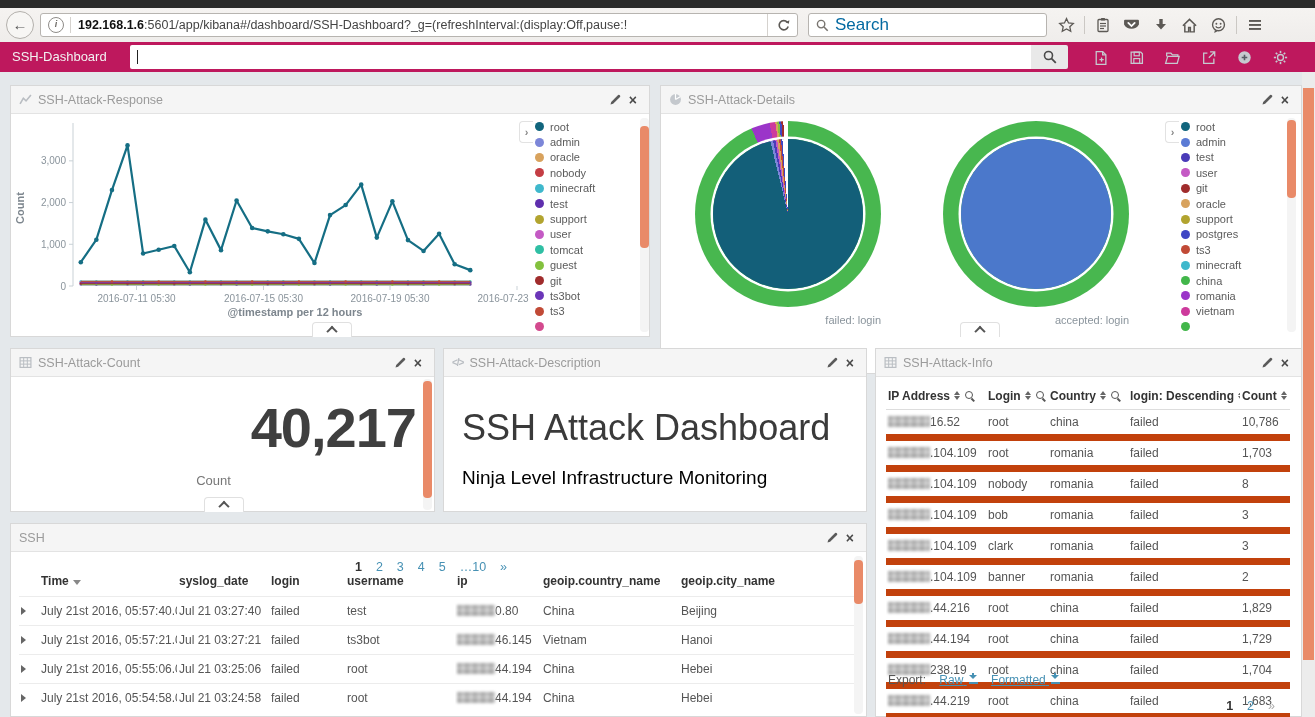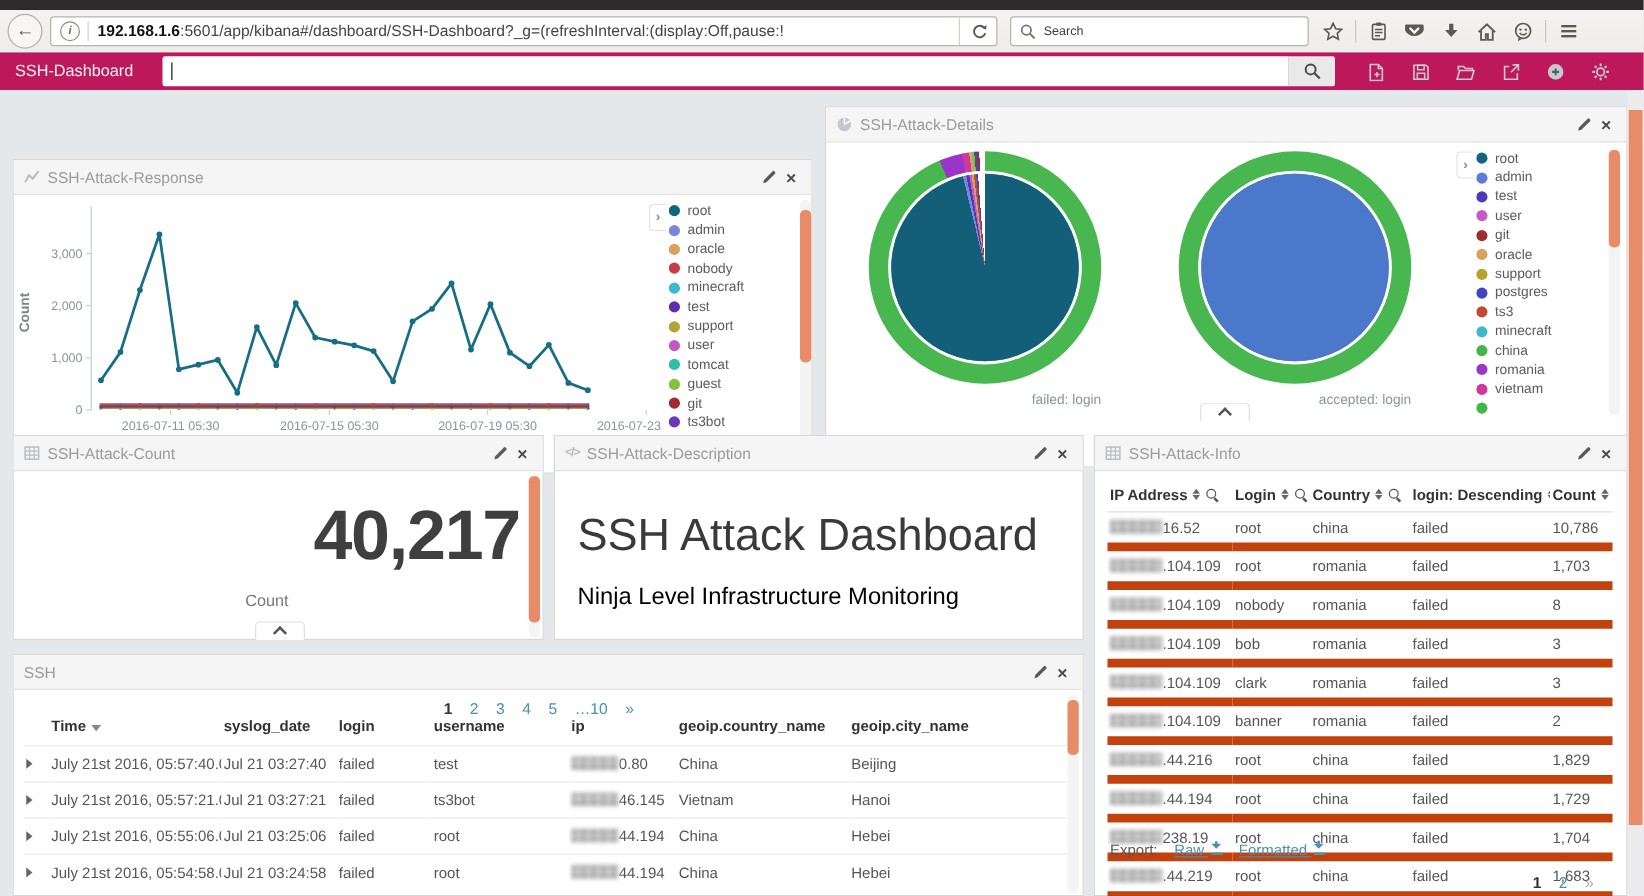--- a/index.html
+++ b/index.html
@@ -16,21 +16,21 @@
      border:1px solid #b7b4b0;border-radius:3px;display:flex;align-items:center;box-sizing:border-box;}
   .info-badge{width:14px;height:14px;border-radius:50%;border:1px solid #8f8c88;color:#6e6b67;
      font-size:9px;font-style:italic;font-weight:bold;text-align:center;line-height:13px;margin:0 6px 0 7px;flex:none;}
   .url-sep{width:1px;height:16px;background:#d5d2ce;margin-right:7px;flex:none;}
   .url-text{font-size:12.5px;color:#444;white-space:nowrap;overflow:hidden;flex:1;}
   .url-text b{color:#111;font-weight:bold;}
   .reload-btn{flex:none;width:30px;height:22px;border:0;border-left:1px solid #d5d2ce;background:transparent;cursor:pointer;padding:2px 0 0 0;}
   .ff-search{position:absolute;left:808px;top:5px;width:239px;height:24px;background:#fff;
      border:1px solid #b7b4b0;border-radius:3px;display:flex;align-items:center;box-sizing:border-box;}
   .ff-search svg{margin:0 6px 0 7px;}
-  .ff-search-ph{font-size:10px;color:#404040;}
+  .ff-search-ph{font-size:17px;color:#0369a1;}
   .ff-icons{position:absolute;left:1052px;top:3px;height:28px;display:flex;align-items:center;}
   .ff-ico{width:29px;height:26px;border:0;background:transparent;display:flex;align-items:center;
      justify-content:center;cursor:pointer;padding:0;}
   .ff-divider{width:1px;height:18px;background:#cbc8c4;margin:0 3px;}
   
   .knav{position:absolute;left:0;top:42px;width:1315px;height:30px;background:#be185d;}
   .kname{position:absolute;left:12px;top:0;line-height:30px;color:#f2f2f2;font-size:13px;cursor:pointer;}
   .kquery{position:absolute;left:130px;top:3px;width:901px;height:24px;background:#fff;
      border-radius:2px 0 0 2px;box-sizing:border-box;display:flex;align-items:center;}
   .kcaret{width:1px;height:14px;background:#222;margin-left:7px;}
@@ -262,21 +262,21 @@
             <line x1="2.6" y1="2.6" x2="4" y2="4"></line>
             <line x1="11.4" y1="2.6" x2="10" y2="4"></line>
             <line x1="2.6" y1="11.4" x2="4" y2="10"></line>
             <line x1="11.4" y1="11.4" x2="10" y2="10"></line>
           </g>
         </svg>
     </button>
   </div>
 </div>
 
-<section class="panel" style="left:10px;top:85px;width:640px;height:252px;margin-top:42px;">
+<section class="panel" style="left:10px;top:85px;width:640px;height:252px;">
   <header class="phead">
     <svg class="ptype" width="13" height="13" viewBox="0 0 12 12">
         <path d="M1 10 L4 4.8 6.5 7.3 11 1.8" fill="none" stroke="#b9bdc2" stroke-width="1.5"></path>
       </svg>
     <span class="ptitle">SSH-Attack-Response</span>
     <button class="pact">
         <svg width="11" height="11" viewBox="0 0 11 11">
           <path d="M0.5 10.5 L1.2 7.9 8.1 1 a1 1 0 0 1 1.4 0 l0.5 0.5 a1 1 0 0 1 0 1.4 L3.1 9.8 Z" fill="#5a5a5a"></path>
         </svg>
       </button>

